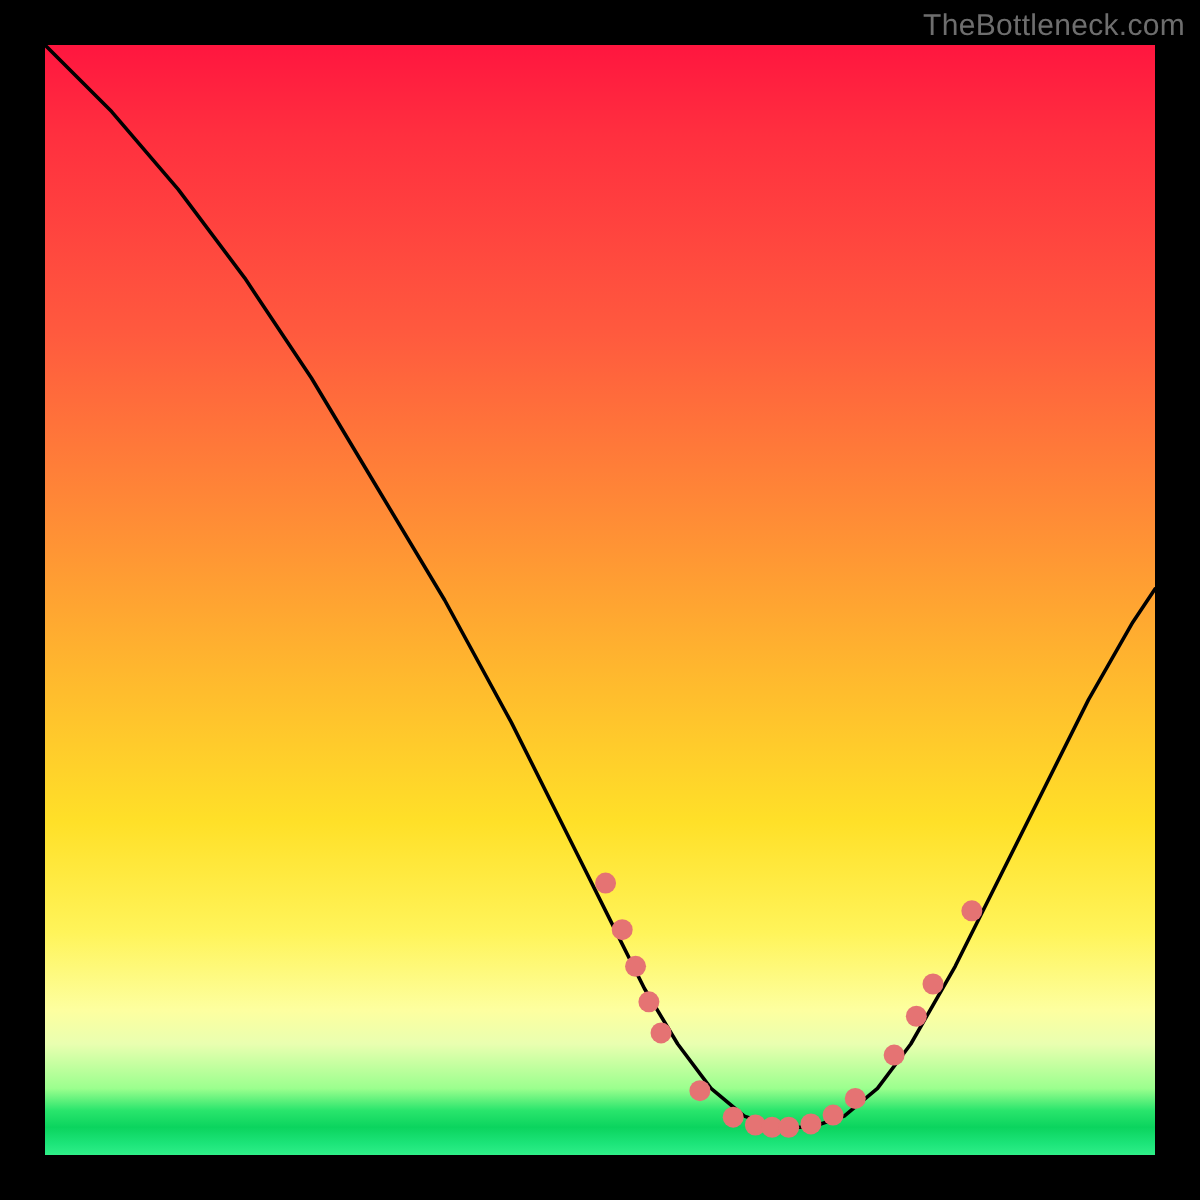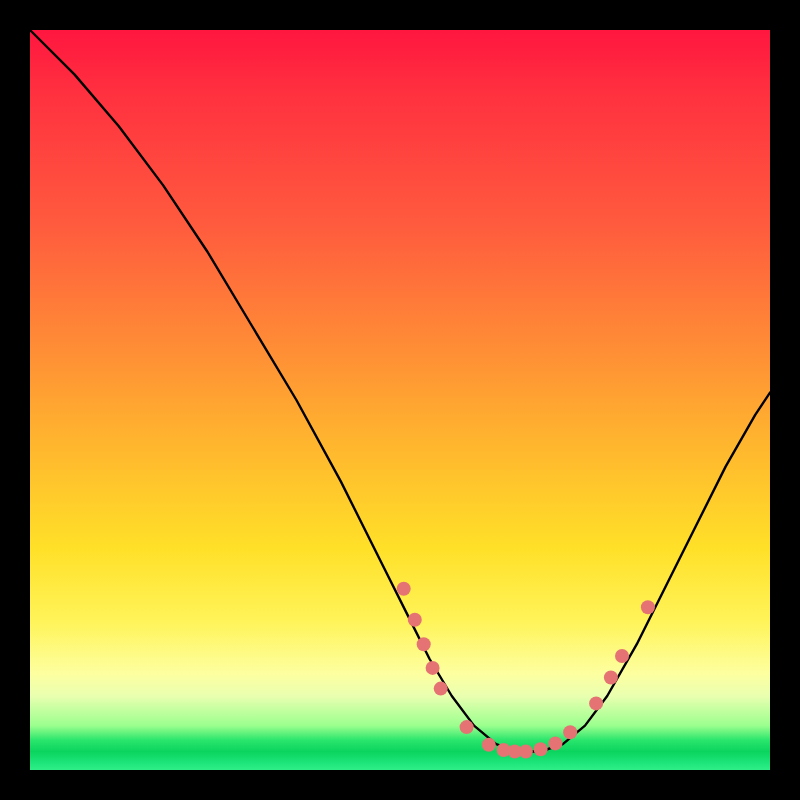--- a/index.html
+++ b/index.html
@@ -86,14 +86,15 @@
           <circle cx="525.4" cy="713.4" r="7" fill="#e57373"></circle>
           <circle cx="540.2" cy="702.3" r="7" fill="#e57373"></circle>
           <circle cx="566.1" cy="673.4" r="7" fill="#e57373"></circle>
           <circle cx="580.9" cy="647.5" r="7" fill="#e57373"></circle>
           <circle cx="592.0" cy="626.0" r="7" fill="#e57373"></circle>
           <circle cx="617.9" cy="577.2" r="7" fill="#e57373"></circle>
         </g>
     </svg>
   </div>
 
+  <div class="watermark">TheBottleneck.com</div>
 
 </div>
 
 </body></html>

